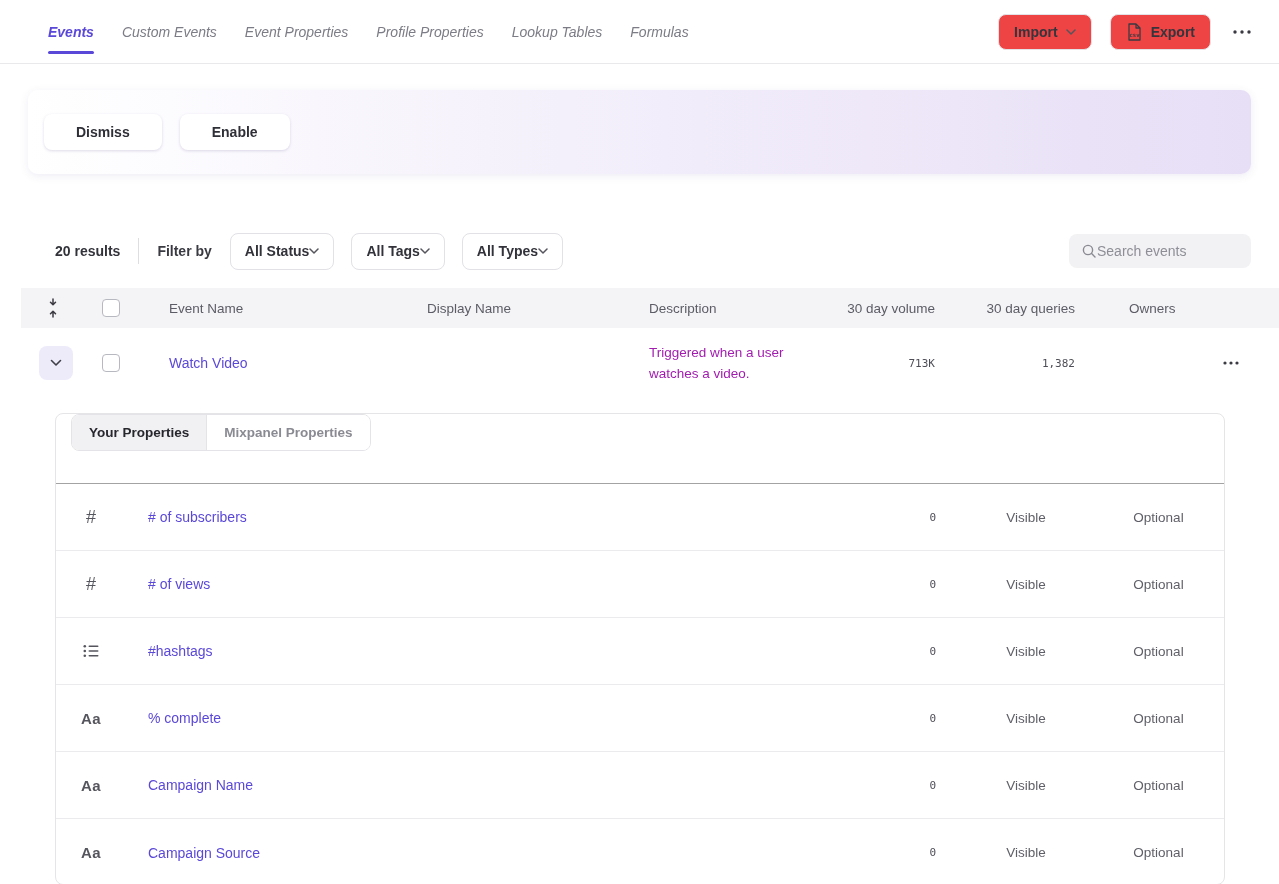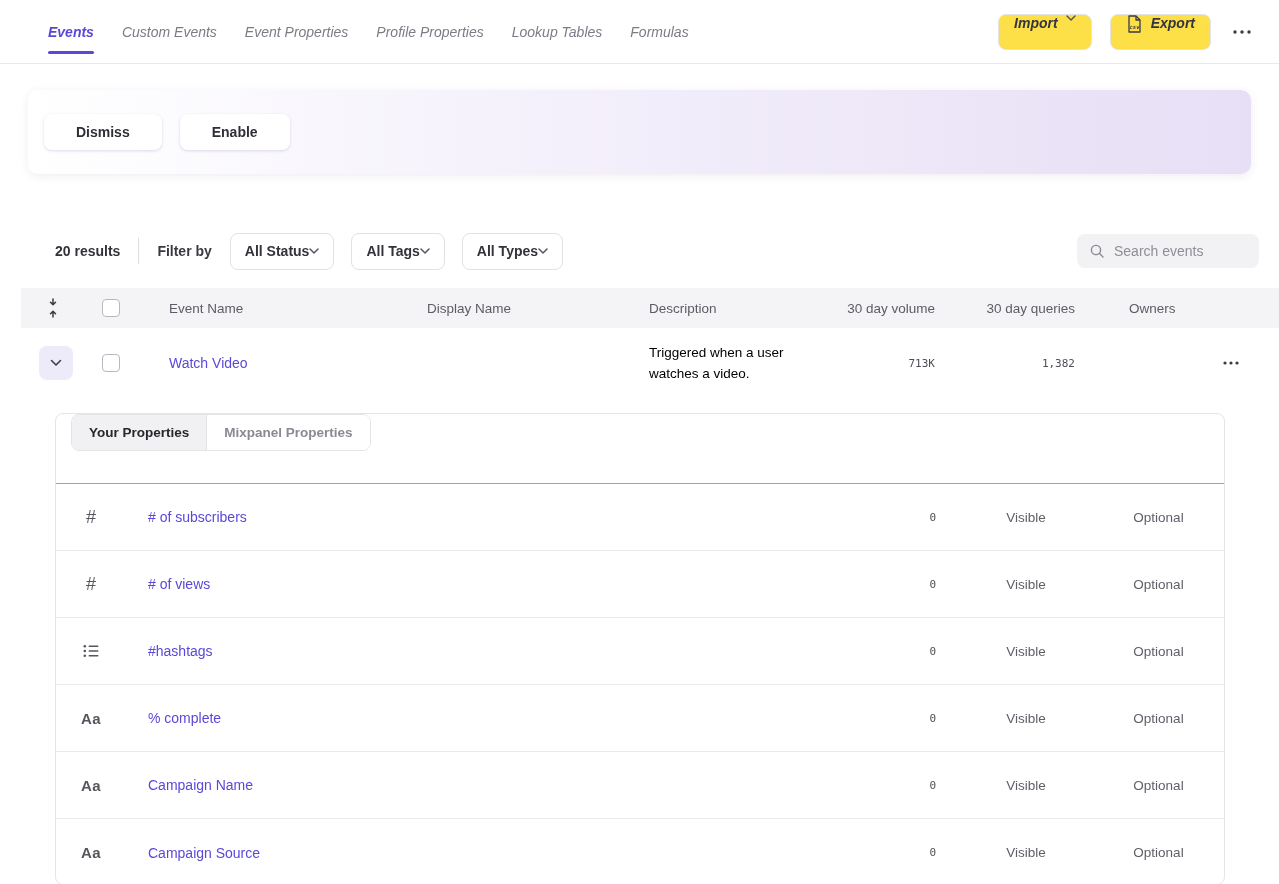--- a/index.html
+++ b/index.html
@@ -19,24 +19,24 @@
     font-size:14px; font-weight:500; color:#7c7c86; cursor:pointer;
     height:100%; display:flex; align-items:center; position:relative; white-space:nowrap;
   }
   .tab.active{ color:#5a48d8; font-weight:700; }
   .tab.active::after{
     content:""; position:absolute; left:0; right:0; bottom:9px;
     height:3px; border-radius:2px; background:#5a48d8;
   }
   .topnav-actions{ display:flex; align-items:center; gap:18px; }
   .btn{
-    display:inline-flex; align-items:flex-start; gap:8px;
-    height:36px; padding:0 15px; background:#fde047;
+    display:inline-flex; align-items:center; gap:8px;
+    height:36px; padding:0 15px; background:#ef4444;
     border:1px solid #e3e3e7; border-radius:8px;
-    font-family:"Liberation Sans",sans-serif; font-size:14px; font-weight:600; color:#35353d; cursor:pointer;font-style:italic;
+    font-family:"Liberation Sans",sans-serif; font-size:14px; font-weight:600; color:#35353d; cursor:pointer;
   }
   .icon-btn{ border:none; background:none; padding:4px; cursor:pointer; display:flex; align-items:center; }
   .chev{ color:#55555e; display:inline-flex; }
   
   .banner{
     margin:26px 28px 0 28px; height:84px; border-radius:10px;
     background:linear-gradient(90deg,#ffffff 0%,#f1ecfa 55%,#e7dff6 100%);
     box-shadow:0 2px 8px rgba(90,72,150,0.10);
     display:flex; align-items:center; justify-content:space-between;
     padding:0 24px 0 16px;
@@ -44,34 +44,34 @@
   .banner-title{ font-size:15px; font-weight:700; color:#3a3a43; margin-bottom:6px; }
   .banner-desc{ font-size:13px; color:#6f6f79; }
   .banner-actions{ display:flex; gap:18px; }
   .banner-btn{
     height:36px; padding:0 32px; border:none; border-radius:8px; background:#fff;
     font-family:"Liberation Sans",sans-serif; font-size:14px; font-weight:600; color:#2f2f38;
     box-shadow:0 1px 3px rgba(70,55,120,0.18); cursor:pointer;
   }
   
   .filterbar{
-    margin-top:58px; height:38px; display:flex; align-items:center; padding:0 20px 0 55px;
+    margin-top:58px; height:38px; display:flex; align-items:center; padding:0 28px 0 55px;
   }
   .results{ font-size:14px; font-weight:700; color:#32323a; }
   .vdiv{ width:1px; height:26px; background:#dddde2; margin:0 18px; }
   .filter-by{ font-size:14px; font-weight:600; color:#3a3a43; margin-right:18px; }
   .dropdown{
     display:inline-flex; align-items:center; height:37px; padding:0 14px;
     border:1px solid #e1e1e6; border-radius:8px; background:#fff;
     font-family:"Liberation Sans",sans-serif; font-size:14px; font-weight:700; color:#32323a;
     margin-right:17px; cursor:pointer;
   }
   .search{
     margin-left:auto; width:182px; height:34px; background:#f2f2f4; border-radius:8px;
-    display:flex; align-items:center; gap:9px; padding:0 12px;
+    display:flex; align-items:center; padding:0 12px;
   }
   .search input{
     border:none; outline:none; background:transparent; width:100%;
     font-family:"Liberation Sans",sans-serif; font-size:14px; color:#32323a;
   }
   .search input::placeholder{ color:#8e8e97; }
   
   .tgrid{
     display:grid;
     grid-template-columns:64px 66px 258px 222px 192px 118px 140px 130px 1fr;
@@ -87,21 +87,21 @@
   .checkbox{
     width:18px; height:18px; border:1px solid #b8b8c0; border-radius:4px; background:#fff; cursor:pointer;
   }
   .event-row{ height:70px; background:#fff; font-size:13.5px; }
   .expander{
     width:34px; height:34px; margin-left:18px; border:none; border-radius:8px;
     background:#edeafa; display:flex; align-items:center; justify-content:center; cursor:pointer; color:#3f3f48;
   }
   .link{ color:#5a48d8; font-size:14px; cursor:pointer; text-decoration:none; }
   .event-name{ padding-left:18px; }
-  .desc{ padding-left:18px; color:#000000; line-height:21px; max-width:185px; }
+  .desc{ padding-left:18px; color:#a21caf; line-height:21px; max-width:185px; }
   .num{ font-family:"DejaVu Sans Mono",monospace; font-size:11px; color:#4e4e57; }
   .row-actions{ display:flex; justify-content:flex-end; padding-right:36px; }
   
   .panel{
     margin:15px 54px 0 55px; width:1170px; height:472px;
     border:1px solid #e5e5e8; border-radius:8px; background:#fff; overflow:hidden;
   }
   .panel-head{ height:70px; border-bottom:1px solid #a3a3a3; display:flex; align-items:flex-start; padding-left:15px; }
   .segmented{
     display:inline-flex; border:1px solid #e4e4e8; border-radius:8px; overflow:hidden; height:37px;

